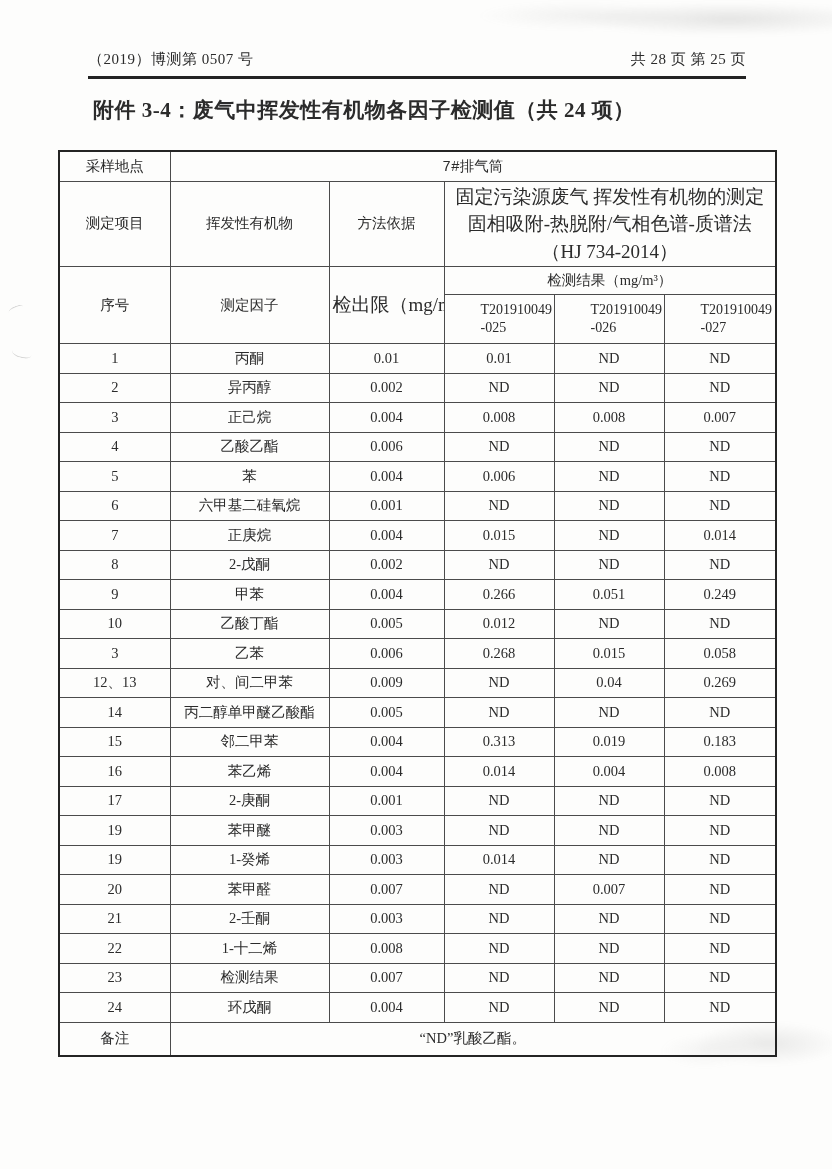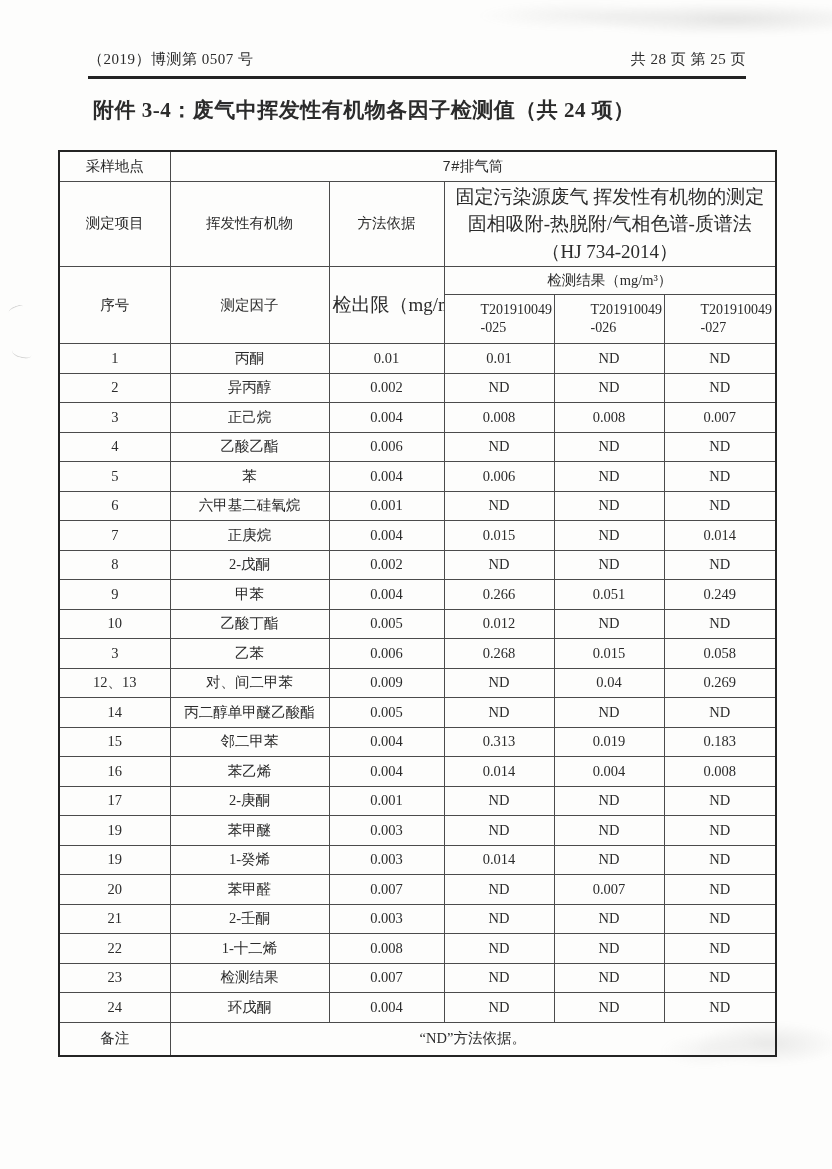--- a/index.html
+++ b/index.html
@@ -308,18 +308,18 @@
         <tr class="r-data">
       <td>24</td>
       <td>环戊酮</td>
       <td>0.004</td>
       <td>ND</td>
       <td>ND</td>
       <td>ND</td>
     </tr>
         <tr class="r-remark">
         <td>备注</td>
-        <td colspan="5">“ND”方法依据。</td>
+        <td colspan="5">“ND”乳酸乙酯。</td>
       </tr>
     </tbody>
   </table>
 
 </div>
 
 </body></html>

